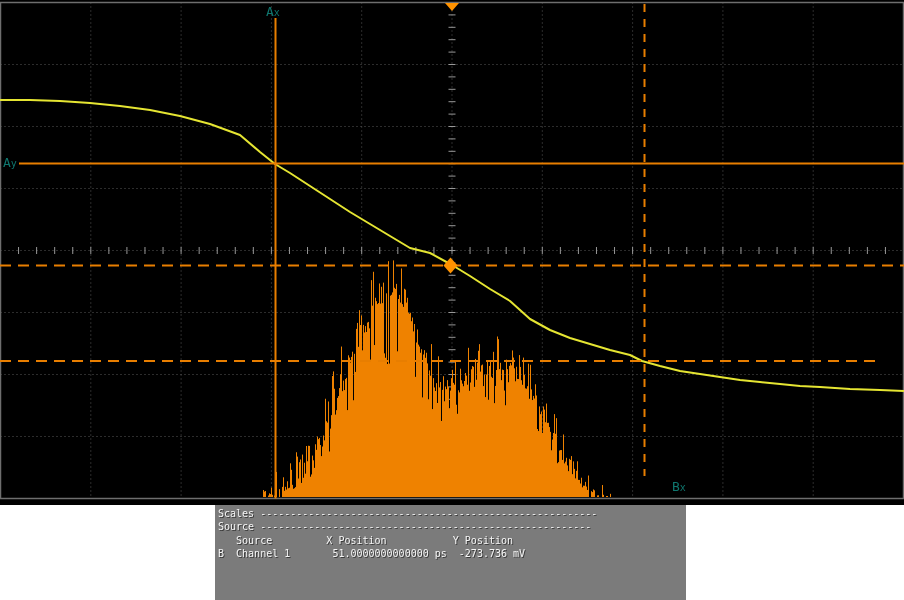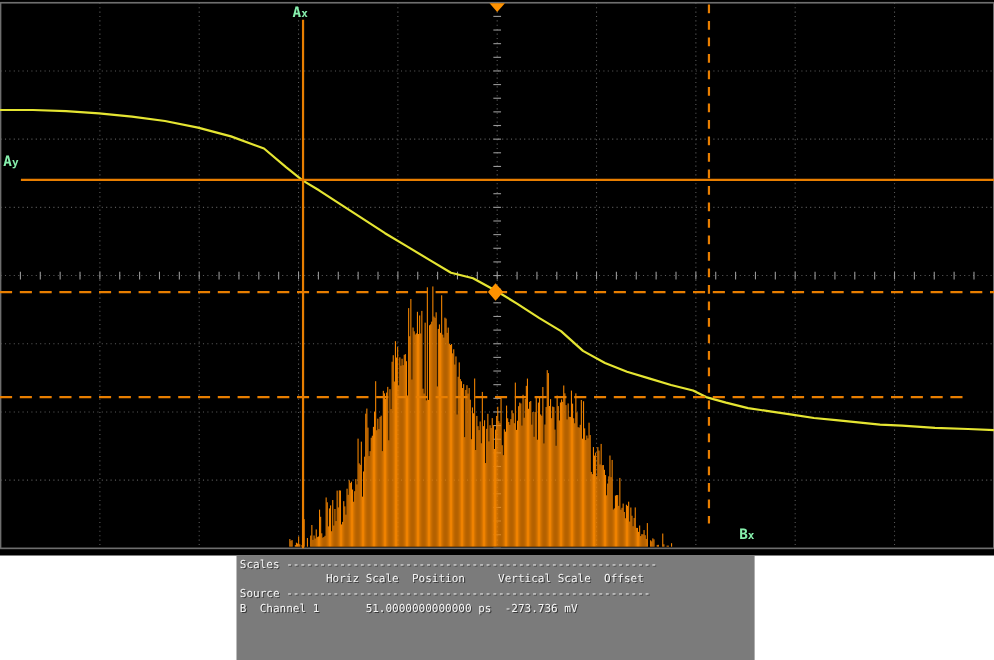--- a/index.html
+++ b/index.html
@@ -1,20 +1,20 @@
 <!DOCTYPE html>
 <html><head>
 <meta charset="utf-8">
 <style>
   html,body{margin:0;padding:0;}
   .stage{position:relative;width:904px;height:600px;background:#ffffff;overflow:hidden;
          font-family:"DejaVu Sans Mono","Liberation Mono",monospace;}
   .scope{position:absolute;left:0;top:0;width:904px;height:505px;background:#000;}
   .scope svg{position:absolute;left:0;top:0;}
-  .mlabel{position:absolute;color:#86efac;font-size:13px;font-weight:bold;line-height:13px;
+  .mlabel{position:absolute;color:#0f766e;font-size:13px;font-weight:normal;line-height:13px;
           letter-spacing:0px;cursor:pointer;user-select:none;}
   .mlabel .sub{font-size:10px;}
   .panel{position:absolute;left:215px;top:505px;width:471px;height:95px;background:#7b7b7b;
          overflow:hidden;padding-top:2px;box-sizing:border-box;}
   .pline{white-space:pre;font-size:10px;line-height:13.3px;color:#f6f6f6;
          text-shadow:1px 1px 0 #3a3a3a;padding-left:3px;}
 </style>
 </head>
 <body>
 
@@ -475,24 +475,24 @@
           <line x1="19" y1="163.5" x2="904" y2="163.5" stroke="#e87e00" stroke-width="2"></line>
           <line x1="275.5" y1="18" x2="275.5" y2="498.5" stroke="#e87e00" stroke-width="2"></line>
           <line x1="644.5" y1="4" x2="644.5" y2="476" stroke="#e87e00" stroke-width="2" stroke-dasharray="8 7"></line>
         </g>
         <g>
           <polygon points="450.5,257.5 457.5,265.5 450.5,273.5 443.5,265.5" fill="#ff9200"></polygon>
           <polygon points="445,3 459,3 452,11" fill="#ff9200"></polygon>
         </g>
       </svg>
     <div class="mlabel" id="lbl-ax" style="left:266px;top:5px;"><span>A</span><span class="sub">x</span></div>
-    <div class="mlabel" id="lbl-ay" style="left:3px;top:141px;"><span>A</span><span class="sub">y</span></div>
+    <div class="mlabel" id="lbl-ay" style="left:3px;top:156px;"><span>A</span><span class="sub">y</span></div>
     <div class="mlabel" id="lbl-bx" style="left:672px;top:480px;"><span>B</span><span class="sub">x</span></div>
     <div class="mlabel" id="lbl-by" style="left:881px;top:352px;margin-left:44px;"><span>B</span><span class="sub">y</span></div>
   </div>
 
   <div class="panel">
     <div class="pline">Scales --------------------------------------------------------</div>
-    <div class="pline">             Horiz Scale  Position     Vertical Scale  Offset</div>
     <div class="pline">Source -------------------------------------------------------</div>
+    <div class="pline">   Source         X Position           Y Position</div>
     <div class="pline">B  Channel 1       51.0000000000000 ps  -273.736 mV</div>
   </div>
 </div>
 
 </body></html>

